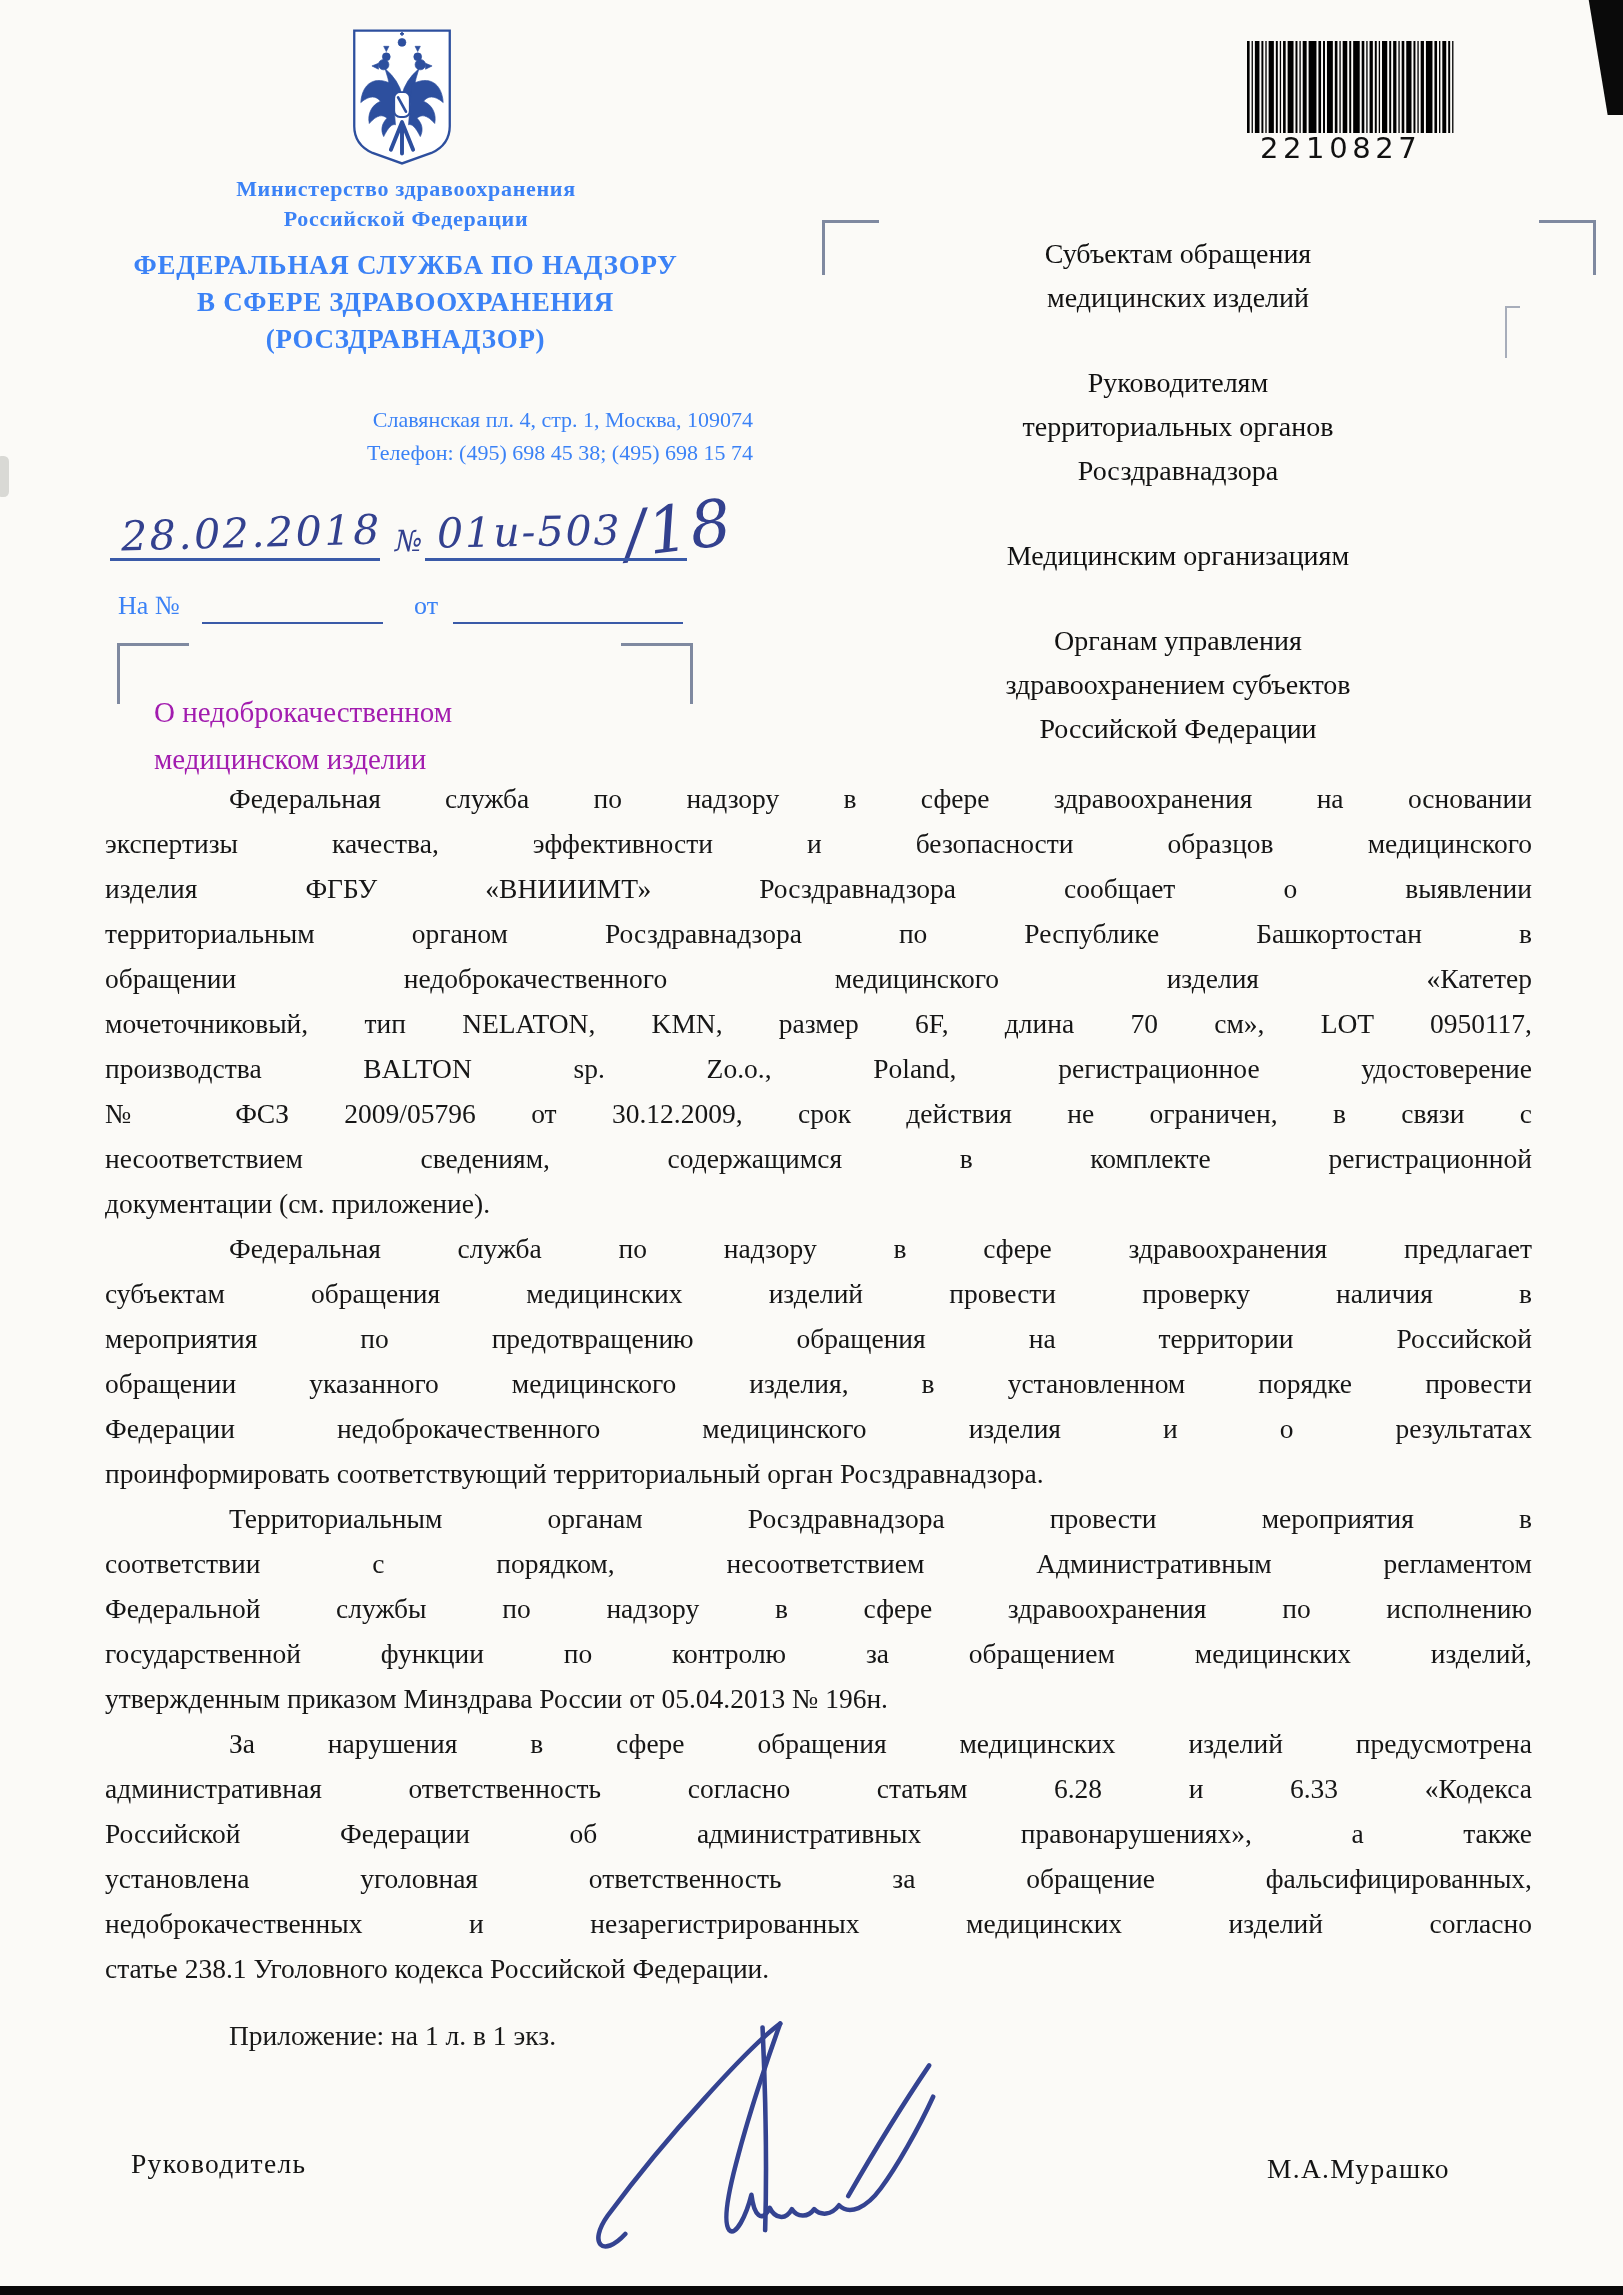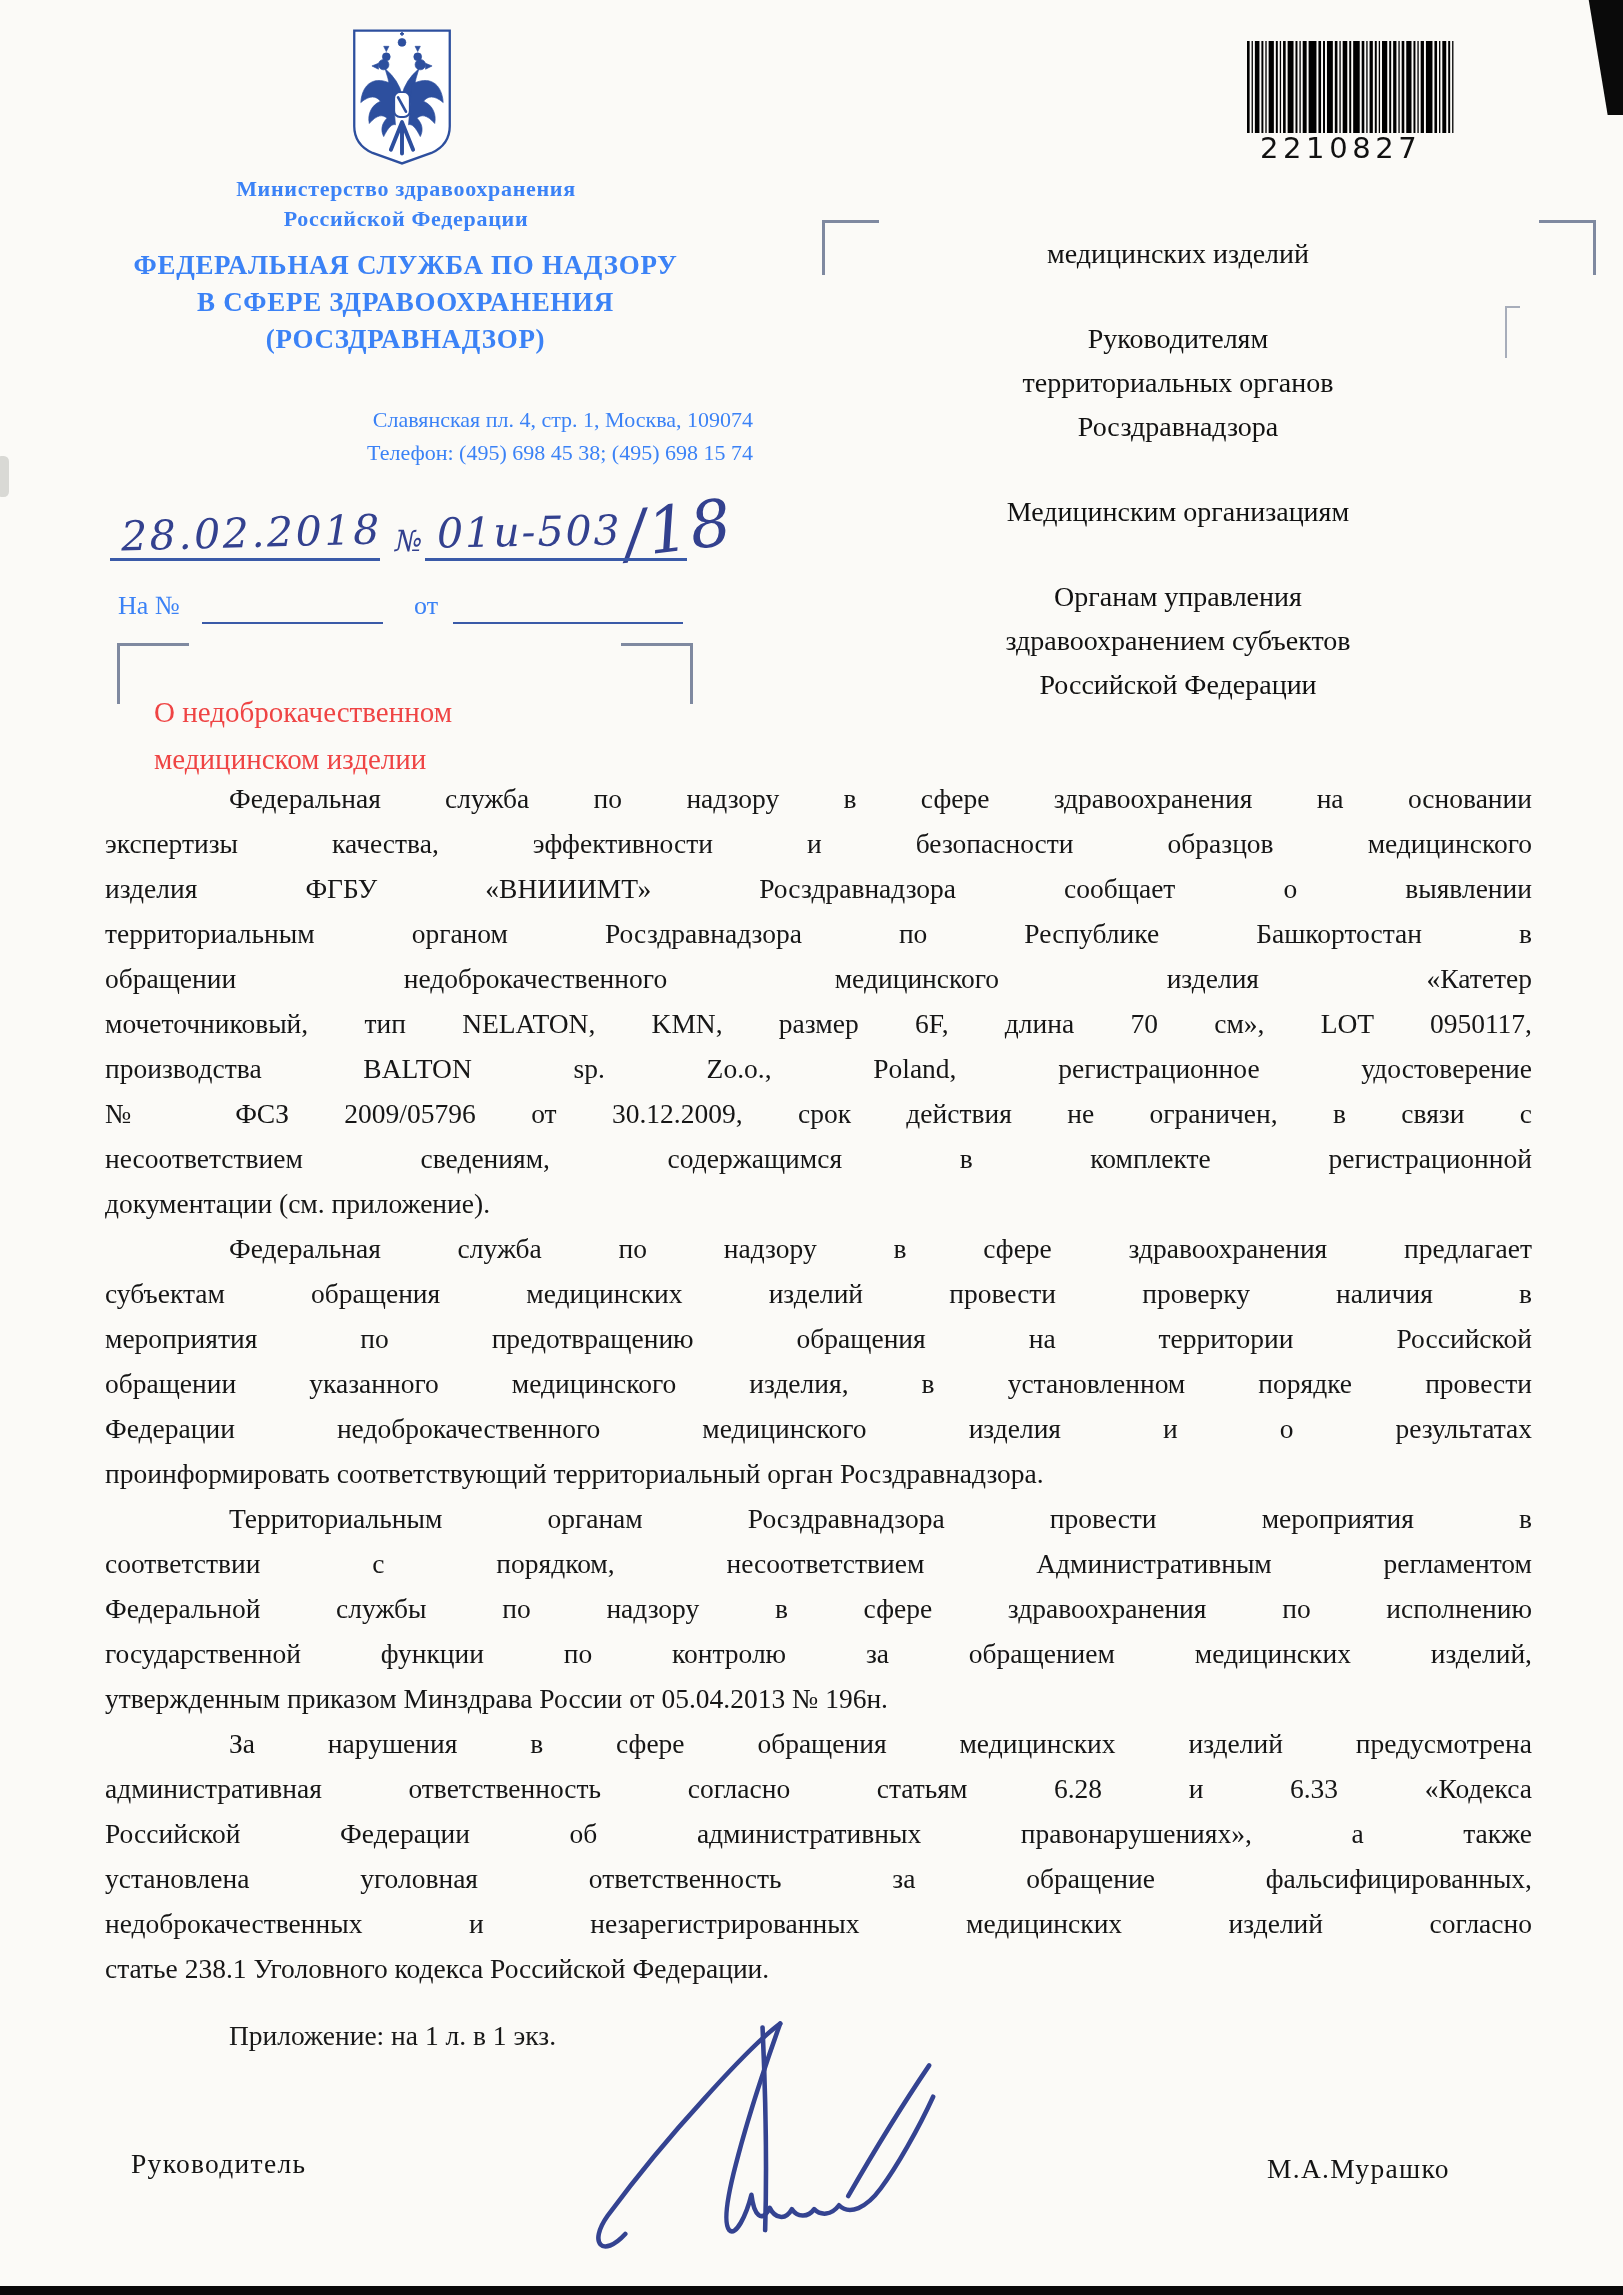--- a/index.html
+++ b/index.html
@@ -47,21 +47,21 @@
   .u-na1{left:202px;top:622px;width:181px;height:2px;}
   .u-na2{left:453px;top:622px;width:230px;height:2px;}
   
   .corner{position:absolute;border:0 solid #7f89a0;}
   .c-subj-l{left:117px;top:643px;width:69px;height:58px;border-top-width:3.3px;border-left-width:3.3px;}
   .c-subj-r{left:621px;top:643px;width:69px;height:58px;border-top-width:3.3px;border-right-width:3.3px;}
   .c-addr-l{left:822px;top:220px;width:54px;height:52px;border-top-width:3.3px;border-left-width:3.3px;}
   .c-addr-r{left:1539px;top:220px;width:54px;height:52px;border-top-width:3.3px;border-right-width:3.3px;}
   .c-edge-r{left:1505px;top:306px;width:13px;height:50px;border-top-width:2.6px;border-left-width:2.6px;border-color:#a7adba;}
   
-  .subject{position:absolute;left:154px;top:689px;width:589px;font-size:29px;line-height:47px;color:#ef4444;}
+  .subject{position:absolute;left:154px;top:689px;width:589px;font-size:29px;line-height:47px;color:#a21caf;}
   
   .addressees{position:absolute;left:818px;top:232px;width:720px;text-align:center;
     font-size:28px;line-height:44px;color:#121212;}
   .addr-block{margin-bottom:41px;}
   
   .body-text{position:absolute;left:105px;top:776px;width:1427px;font-size:27.5px;line-height:45px;color:#161616;}
   .bline{text-align:justify;text-align-last:justify;white-space:normal;}
   .bline.plast{text-align-last:left;}
   .bline.first{padding-left:124px;}
   
@@ -183,20 +183,21 @@
   <div class="corner c-addr-r"></div>
   <div class="corner c-edge-r"></div>
 
   <div class="subject">
     <div>О недоброкачественном</div>
     <div>медицинском изделии</div>
   </div>
 
   <div class="addressees">
       <div class="addr-block">
+        <div>Субъектам обращения</div>
         <div>медицинских изделий</div>
       </div>
       <div class="addr-block">
         <div>Руководителям</div>
         <div>территориальных органов</div>
         <div>Росздравнадзора</div>
       </div>
       <div class="addr-block">
         <div>Медицинским организациям</div>
       </div>

